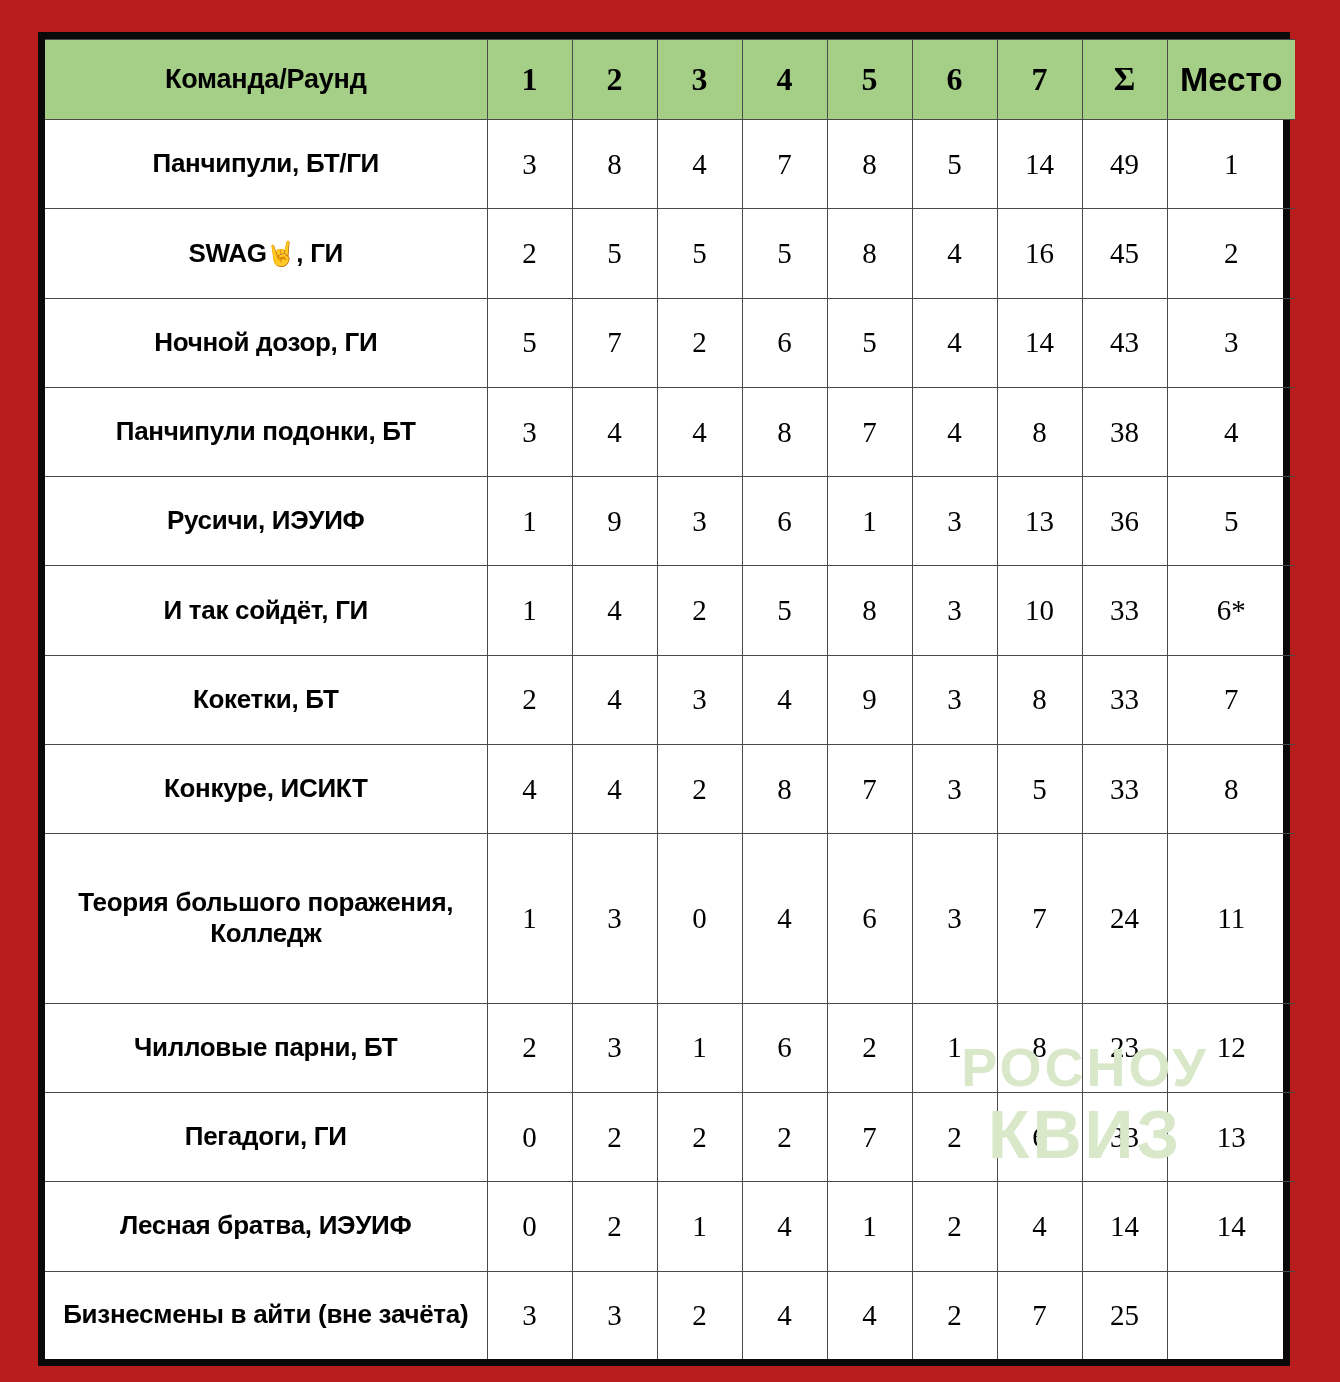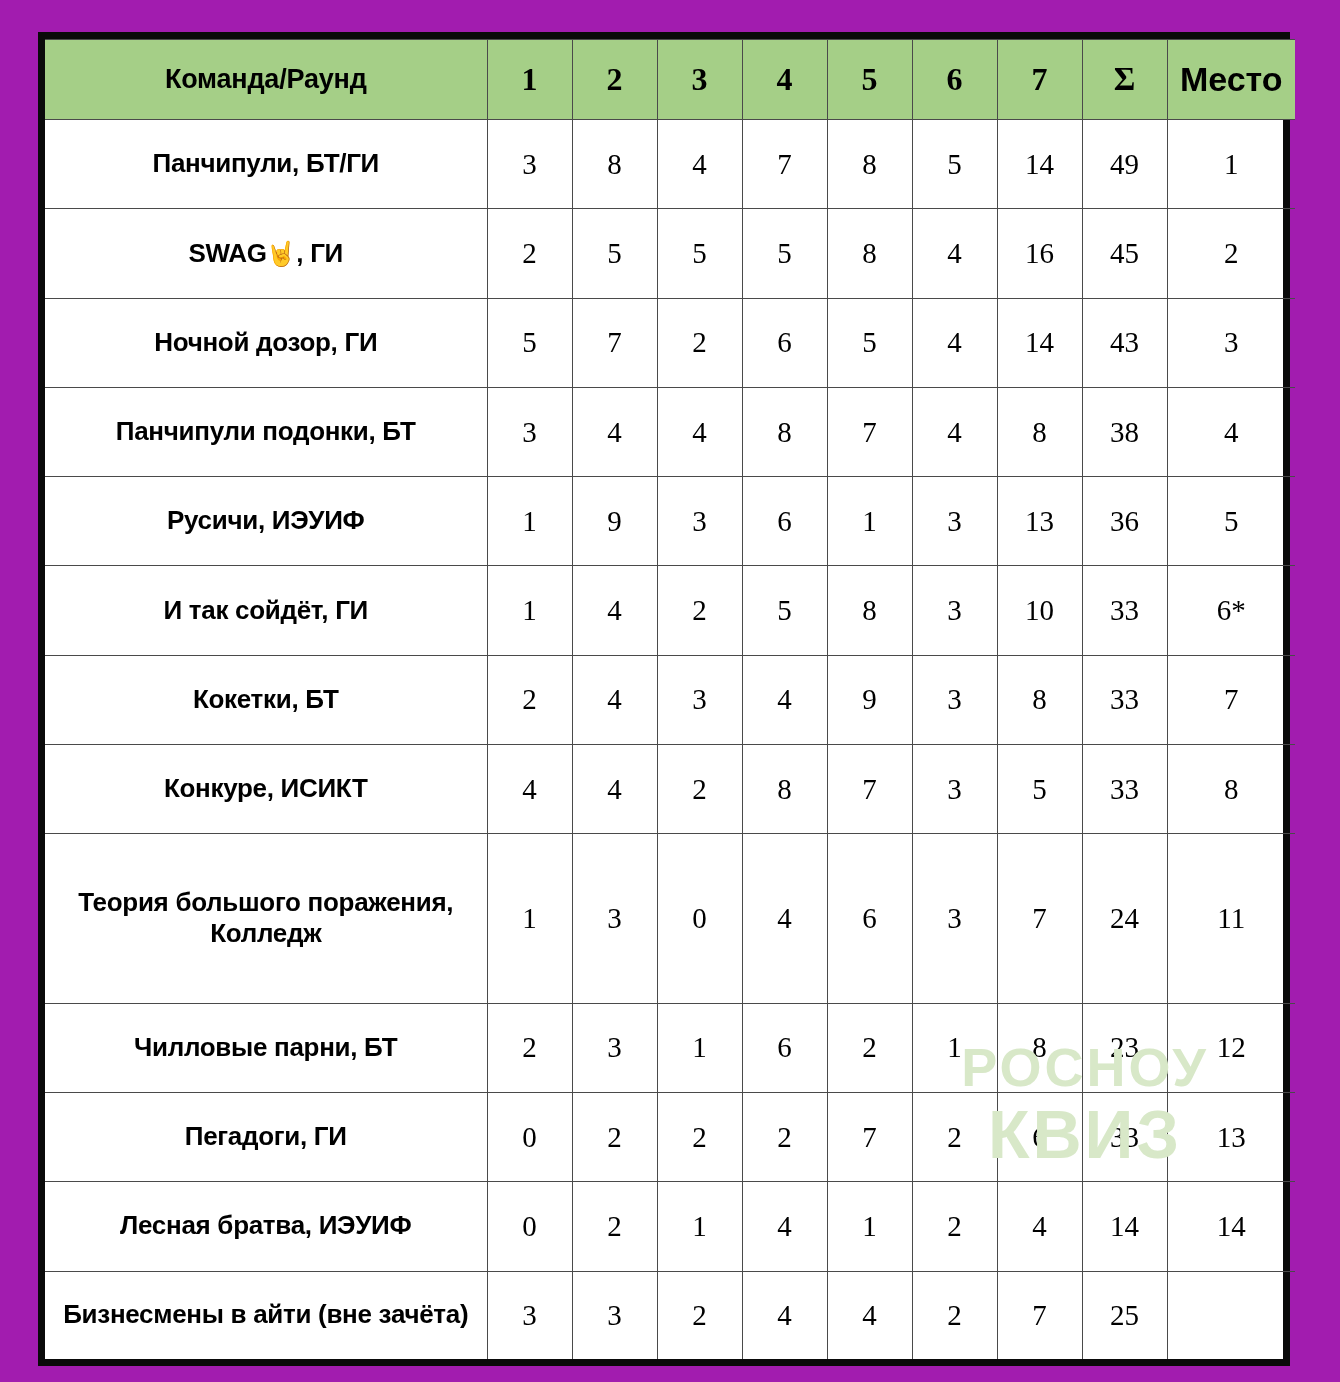--- a/index.html
+++ b/index.html
@@ -10,21 +10,21 @@
   body {
     width: 1340px;
     height: 1382px;
     font-family: "Liberation Sans", sans-serif;
     overflow: hidden;
   }
   #root {
     position: relative;
     width: 1340px;
     height: 1382px;
-    background: #a21caf;
+    background: #b91c1c;
   }
   .table-wrap {
     position: absolute;
     left: 38px;
     top: 32px;
     width: 1252px;
     height: 1334px;
     border: 7px solid #0a0a0a;
     box-sizing: border-box;
     background: #ffffff;

